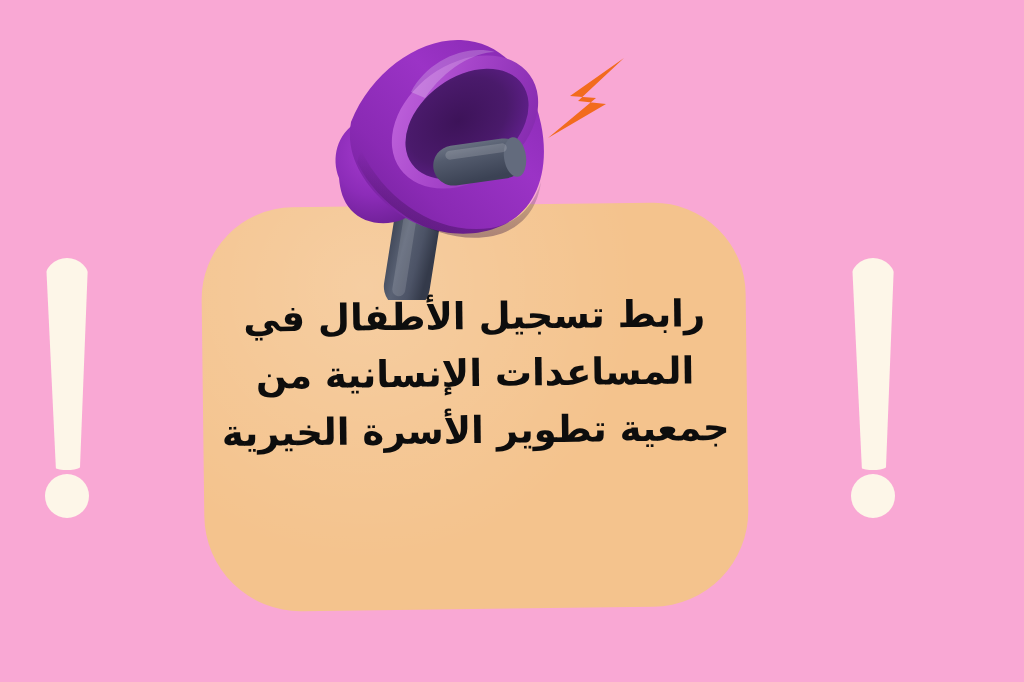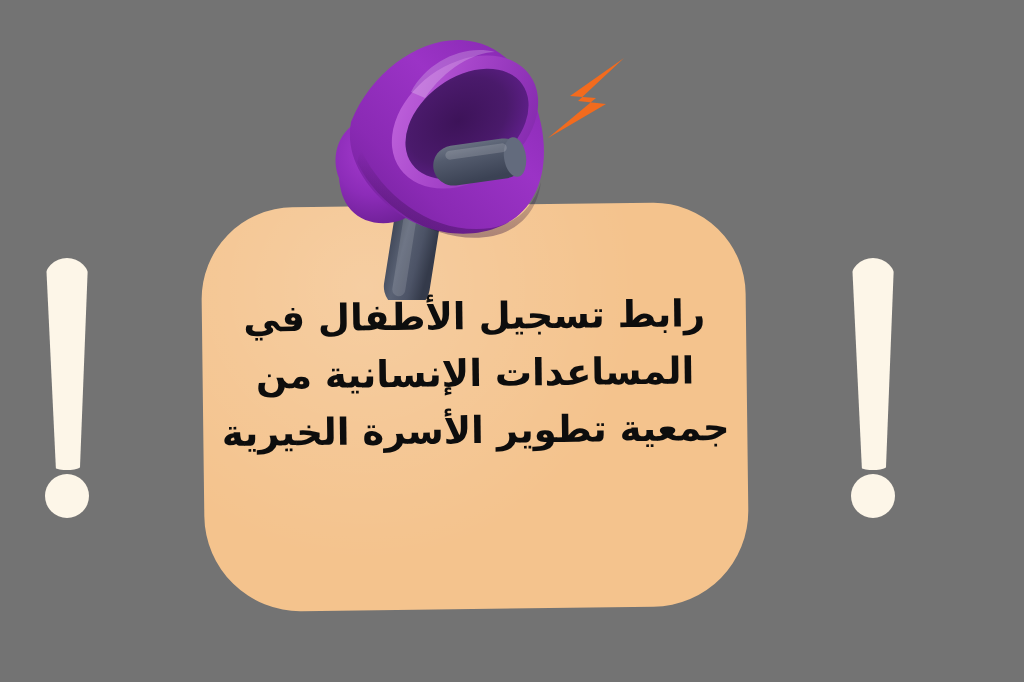--- a/index.html
+++ b/index.html
@@ -85,21 +85,21 @@
   #bolt {
     position:absolute;
     left:544px; top:52px;
     width:84px; height:92px;
     z-index:9;
   }
 </style>
 </head>
 <body>
 
-<div id="stage" style="background: #737373;">
+<div id="stage" style="background: #f9a8d4;">
 
   <div class="excl excl-left">
     <div class="bar-wrap" style="left:44px; top:258px;">
       <div class="bar-shape" style="background: rgb(253, 246, 232);"></div>
     </div>
     <div class="dot" style="left: 45px; top: 474px; width: 44px; height: 44px; background: rgb(253, 246, 232);"></div>
   </div>
 
   <div class="excl excl-right">
     <div class="bar-wrap" style="left:850px; top:258px;">

